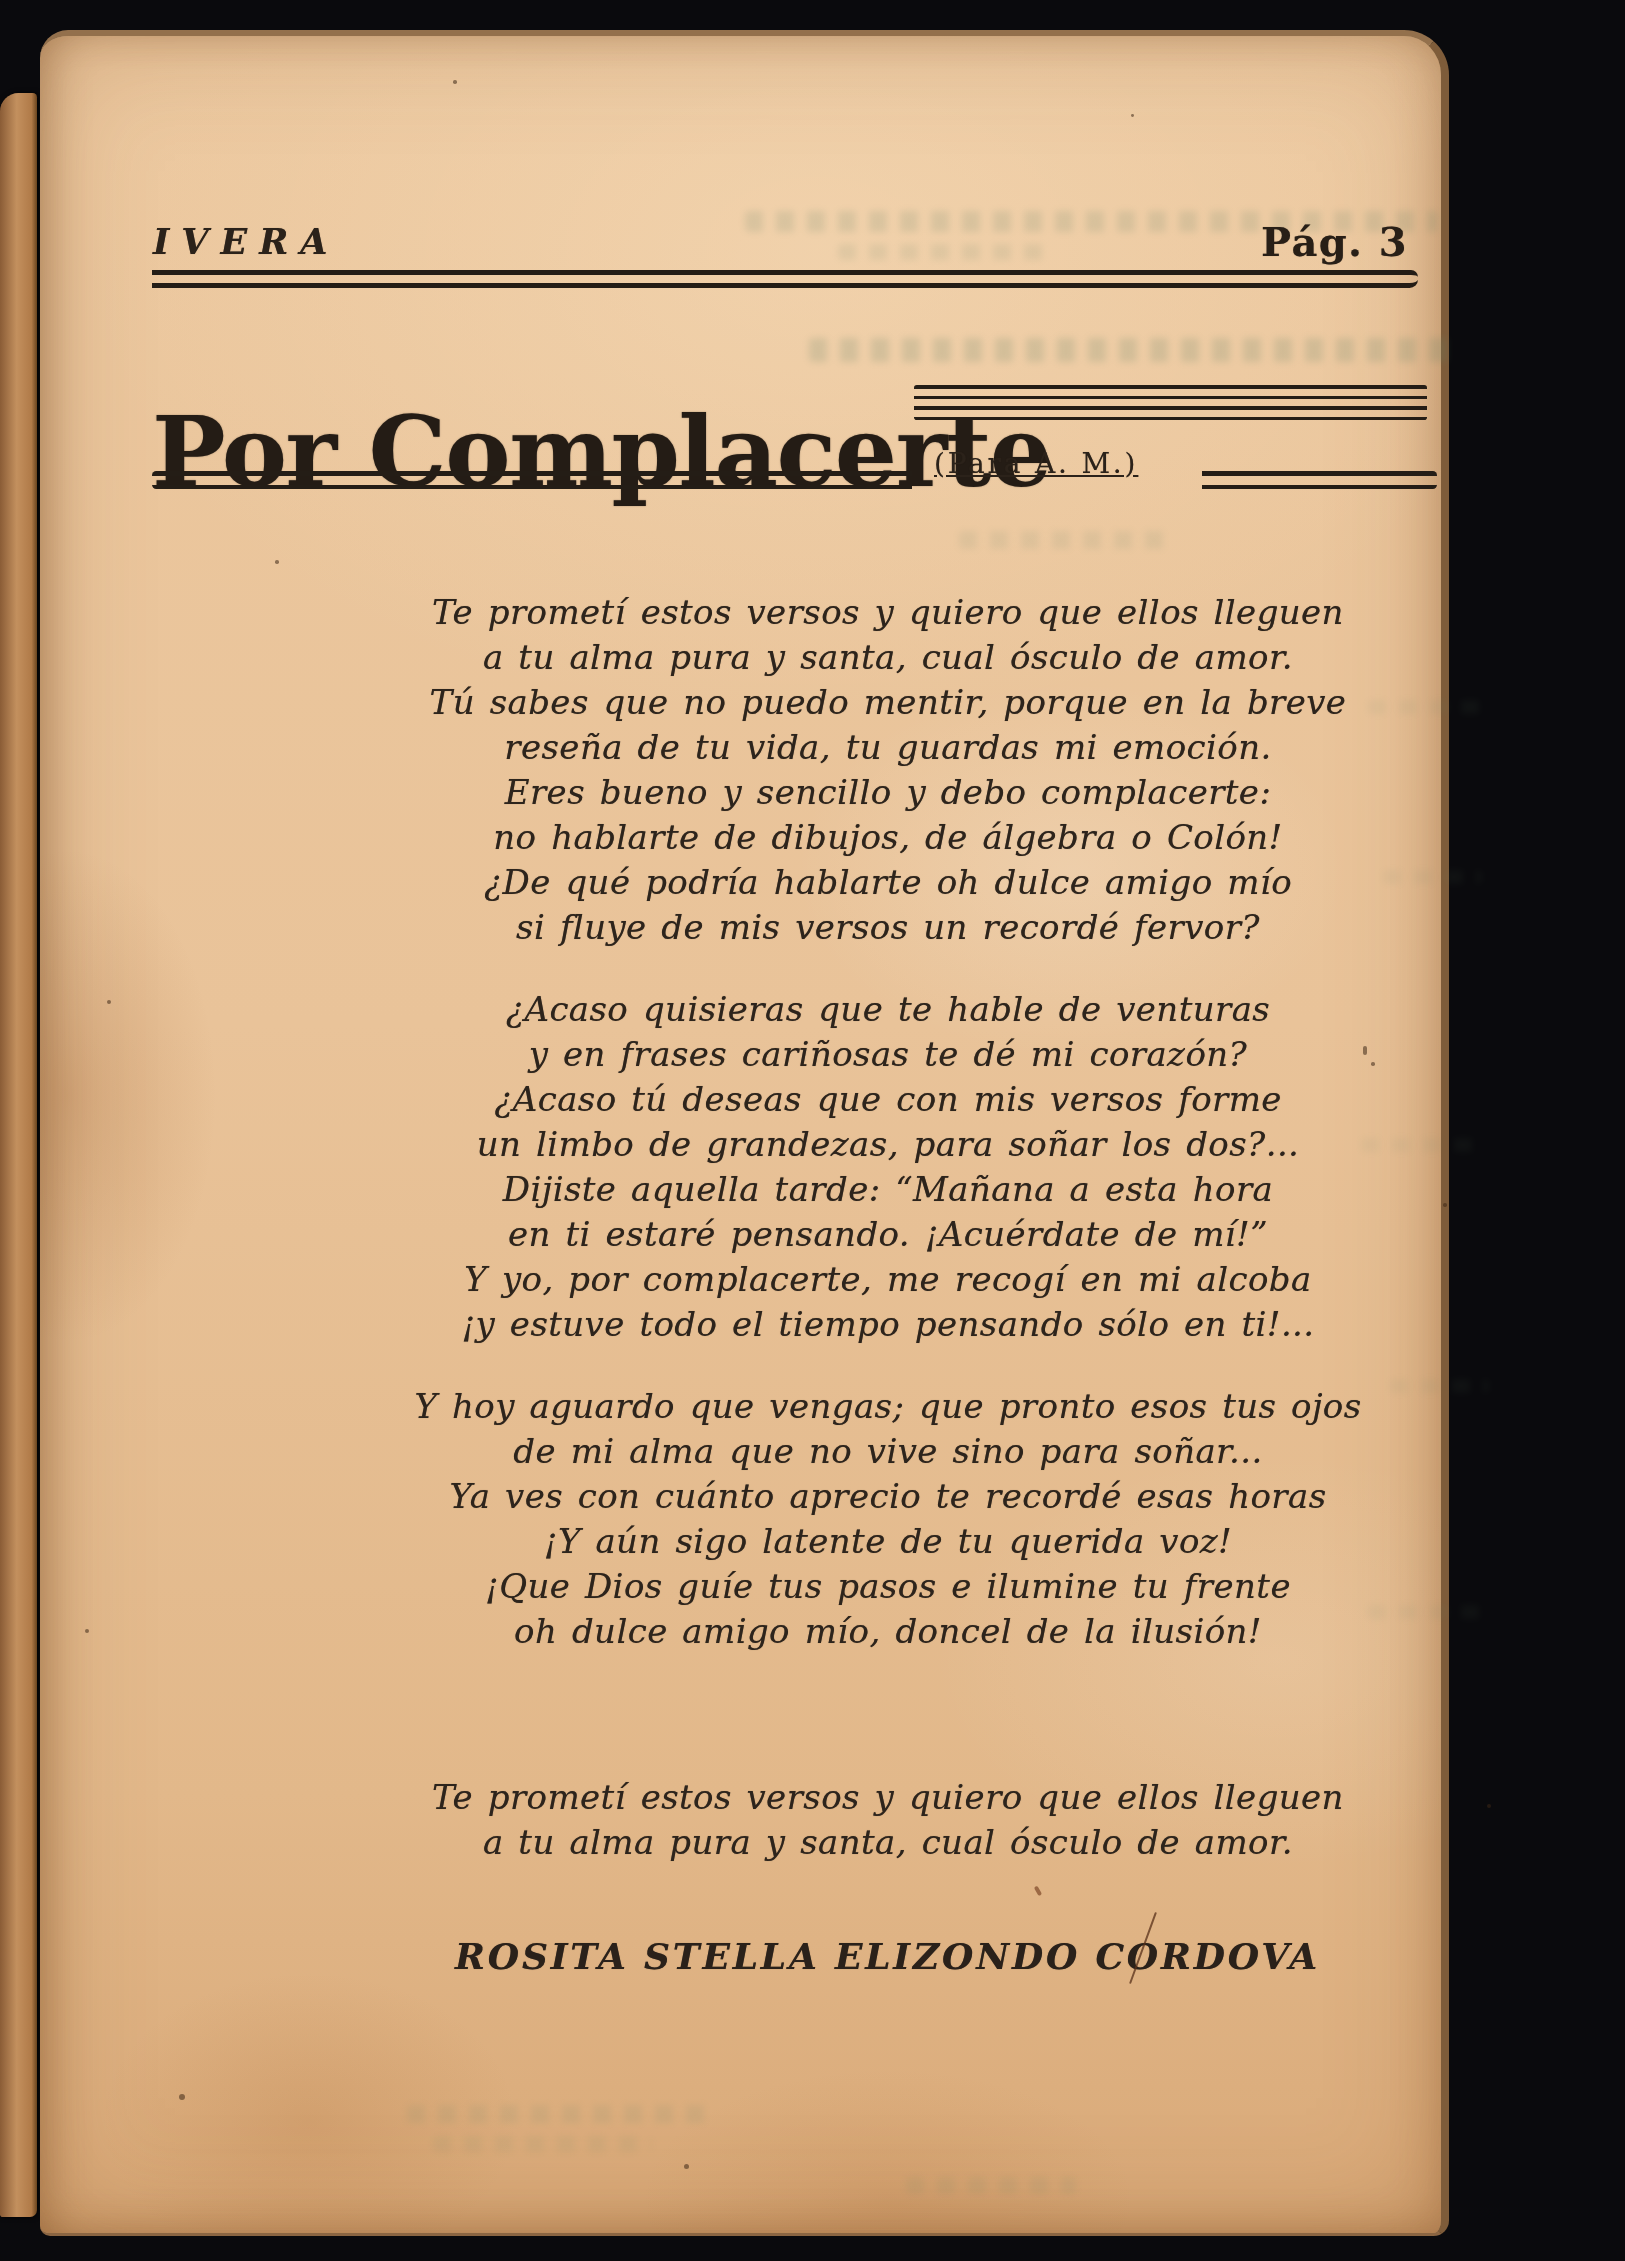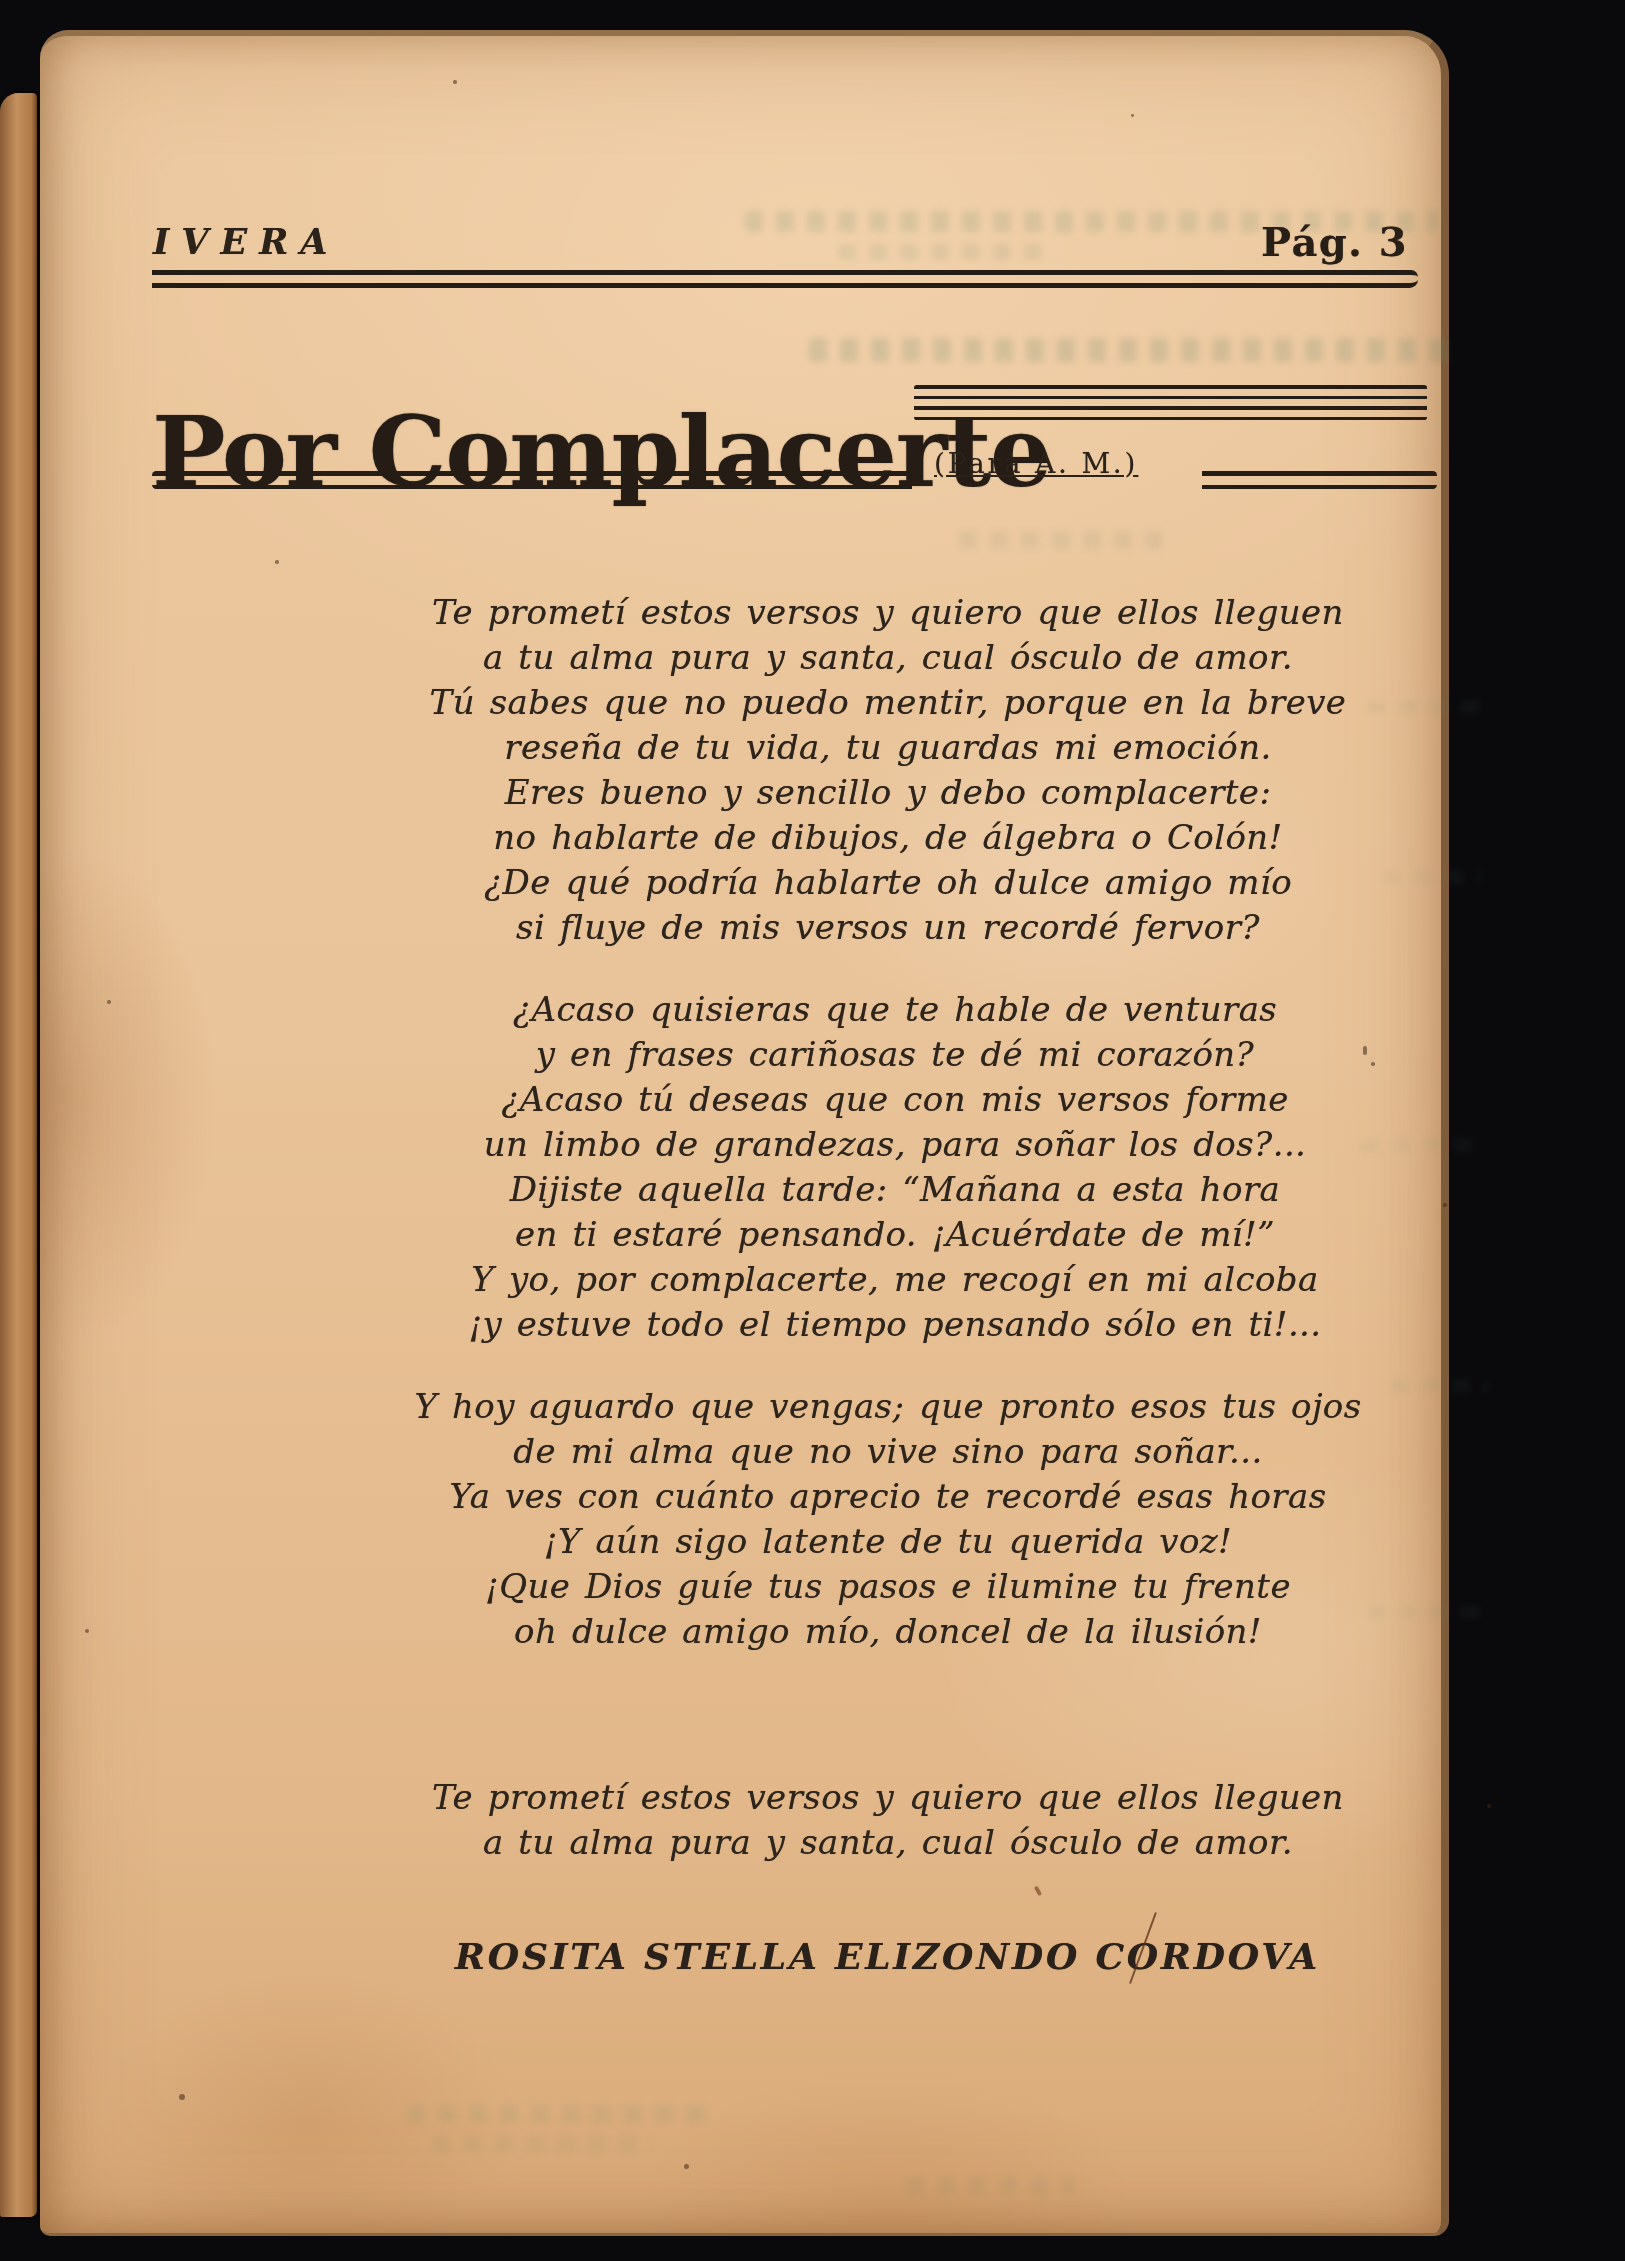--- a/index.html
+++ b/index.html
@@ -47,21 +47,21 @@
   .title-rules{left:874px;top:349px;width:513px;height:35px;border-radius:2.8px;
     background:repeating-linear-gradient(180deg,#241d16 0 3.5px,rgba(0,0,0,0) 3.5px 10.6px);}
   .subrule-left{left:112px;top:435px;width:760px;height:17.7px;box-sizing:border-box;
     border-top:5px solid #241d16;border-bottom:4.2px solid #241d16;border-radius:4.2px 0 0 4.2px;}
   .dedication{left:894px;top:411px;font-size:28px;color:#2b221a;letter-spacing:2.8px;
     text-shadow:0 0 0.7px rgba(43,34,26,.55);text-decoration:underline;}
   .subrule-right{left:1162px;top:435px;width:235px;height:17.7px;box-sizing:border-box;
     border-top:5px solid #241d16;border-bottom:4.2px solid #241d16;border-radius:0 4.2px 4.2px 0;}
 
   .stanza{left:318px;width:1060px;}
-  .stanza-1{top:554px;} .stanza-2{top:951px;margin-left:7px;} .stanza-3{top:1348px;} .stanza-4{top:1739px;}
+  .stanza-1{top:554px;} .stanza-2{top:951px;} .stanza-3{top:1348px;} .stanza-4{top:1739px;}
   .poem-line{font-style:italic;font-size:34px;line-height:45px;letter-spacing:0.4px;
     word-spacing:3.5px;color:#2d241c;text-shadow:0 0 0.7px rgba(45,36,28,.6);white-space:nowrap;text-align:center;}
 
   .author-line{left:346px;top:1899px;width:1003px;text-align:center;font-style:italic;
     font-weight:bold;font-size:36px;letter-spacing:2.8px;color:#2a211a;
     text-shadow:0 0 0.7px rgba(42,33,26,.6);white-space:nowrap;}
   .scratch{left:1102px;top:1874px;width:2.1px;height:76px;background:rgba(88,48,26,.75);
     transform:rotate(20deg);border-radius:1.4px;}
 
   

